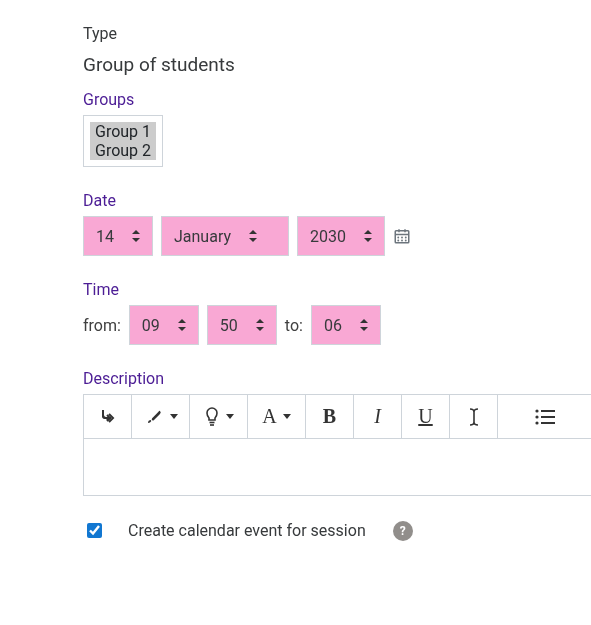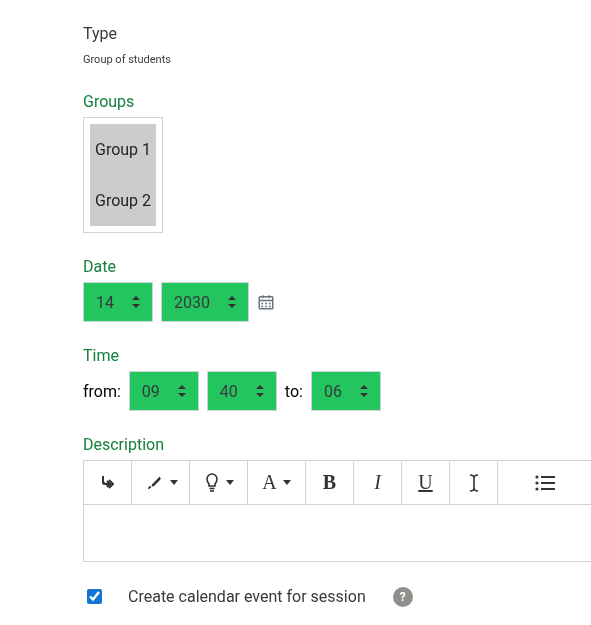--- a/index.html
+++ b/index.html
@@ -10,44 +10,44 @@
     font-size: 16px;
     color: #373a3c;
     background: #fff;
   }
   .container {
     padding: 24px 0 24px 83px;
     width: 510px;
   }
   .field-label {
     font-size: 16px;
-    color: #15803d;
+    color: #4c1d95;
     margin-bottom: 6px;
     display: block;
   }
   .type-label { margin-bottom: 10px; }
-  .type-value { margin-bottom: 26px; font-size: 11px; }
+  .type-value { margin-bottom: 14px; font-size: 19px; }
   .groups-box {
     border: 1px solid #ced4da;
     padding: 6px;
     display: inline-block;
     margin-bottom: 24px;
   }
   .group-item {
     background: #cccccc;
-    padding: 16px 5px;
+    padding: 0 5px;
     font-size: 16px;
     color: #212529;
     display: block;
     cursor: pointer;
   }
   .row { display: flex; align-items: center; gap: 8px; margin-bottom: 24px; flex-wrap: wrap;}
   .select-box {
     border: 1px solid #ced4da;
-    background: #22c55e;
+    background: #f9a8d4;
     padding: 8px 12px;
     font-size: 16px;
     color: #373a3c;
     display: inline-flex;
     align-items: center;
     gap: 18px;
     cursor: pointer;
     height: 40px;
   }
   .sort-icon {
@@ -69,21 +69,21 @@
   }
   .sort-icon::after {
     bottom: 0;
     border-top: 4px solid #333;
   }
   .calendar-icon {
     color: #6c757d;
     cursor: pointer;
     display: inline-flex;
   }
-  .time-label { color: #000000; font-size: 16px; }
+  .time-label { color: #404040; font-size: 16px; }
   .toolbar {
     border: 1px solid #ced4da;
     border-bottom: none;
     height: 44px;
     display: flex;
     align-items: stretch;
     margin-top: 6px;
     width: 509px;
   }
   .toolbar-cell {
@@ -144,20 +144,24 @@
   <div class="field-label">Groups</div>
   <div class="groups-box">
     <span class="group-item">Group 1</span>
     <span class="group-item">Group 2</span>
   </div>
 
   <div class="field-label">Date</div>
   <div class="row">
     <div class="select-box">
       <span>14</span>
+      <span class="sort-icon"></span>
+    </div>
+    <div class="select-box" style="min-width:128px;">
+      <span>January</span>
       <span class="sort-icon"></span>
     </div>
     <div class="select-box">
       <span>2030</span>
       <span class="sort-icon"></span>
     </div>
     <span class="calendar-icon">
       <svg width="18" height="18" viewBox="0 0 24 24" fill="none" stroke="#6c757d" stroke-width="2">
         <rect x="3" y="5" width="18" height="16" rx="1"></rect>
         <line x1="3" y1="10" x2="21" y2="10"></line>
@@ -174,21 +178,21 @@
   </div>
 
   <div class="field-label">Time</div>
   <div class="row">
     <span class="time-label">from:</span>
     <div class="select-box">
       <span>09</span>
       <span class="sort-icon"></span>
     </div>
     <div class="select-box">
-      <span>40</span>
+      <span>50</span>
       <span class="sort-icon"></span>
     </div>
     <span class="time-label">to:</span>
     <div class="select-box">
       <span>06</span>
       <span class="sort-icon"></span>
     </div>
   </div>
 
   <div class="field-label">Description</div>

